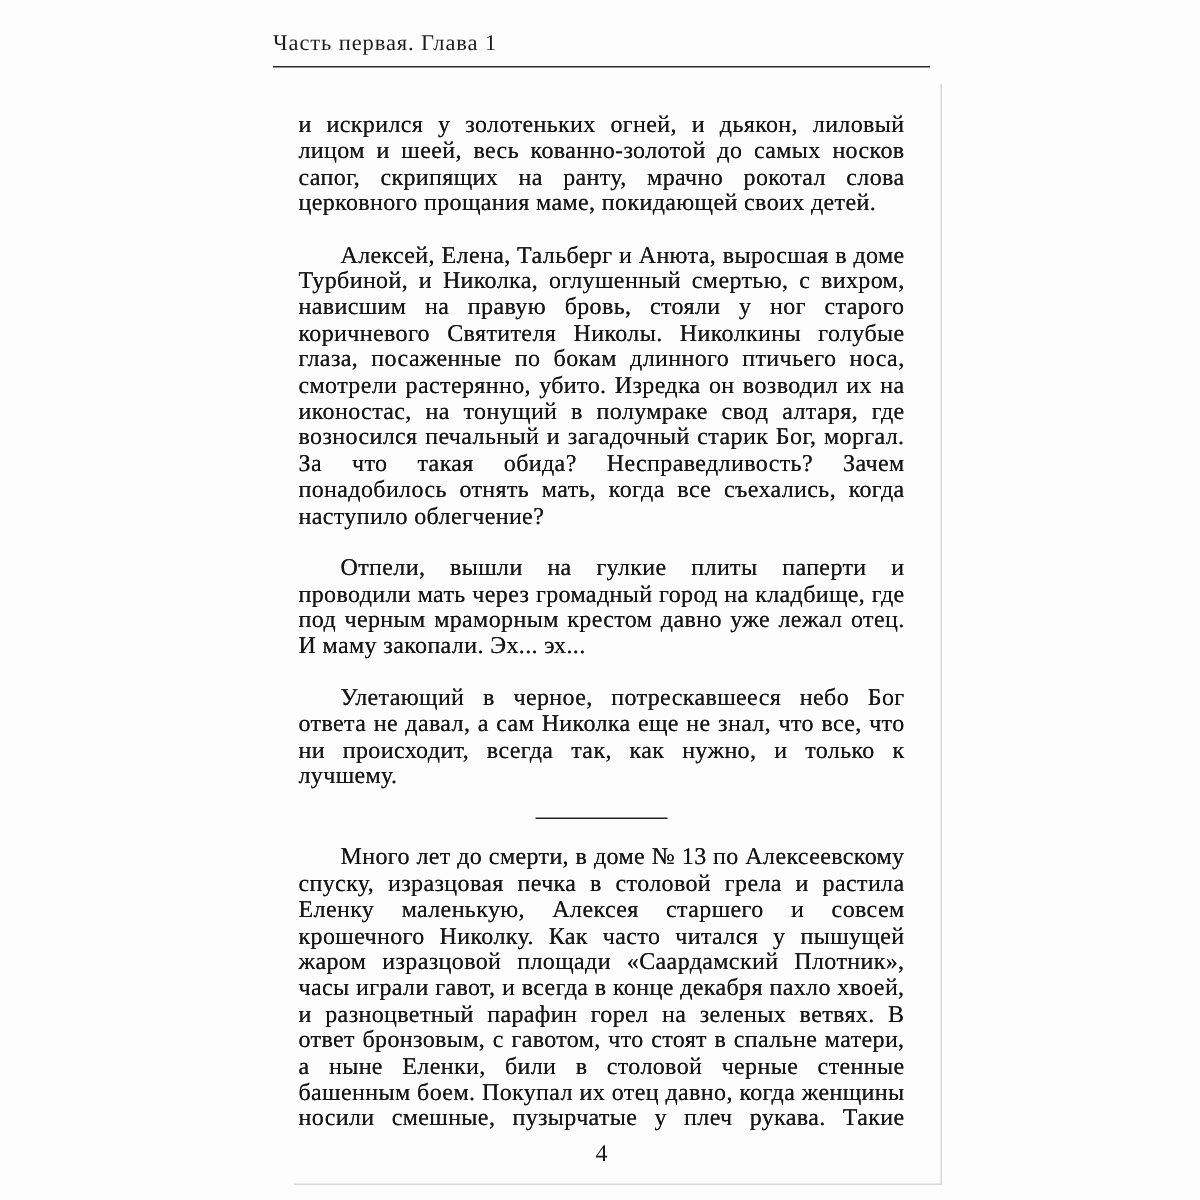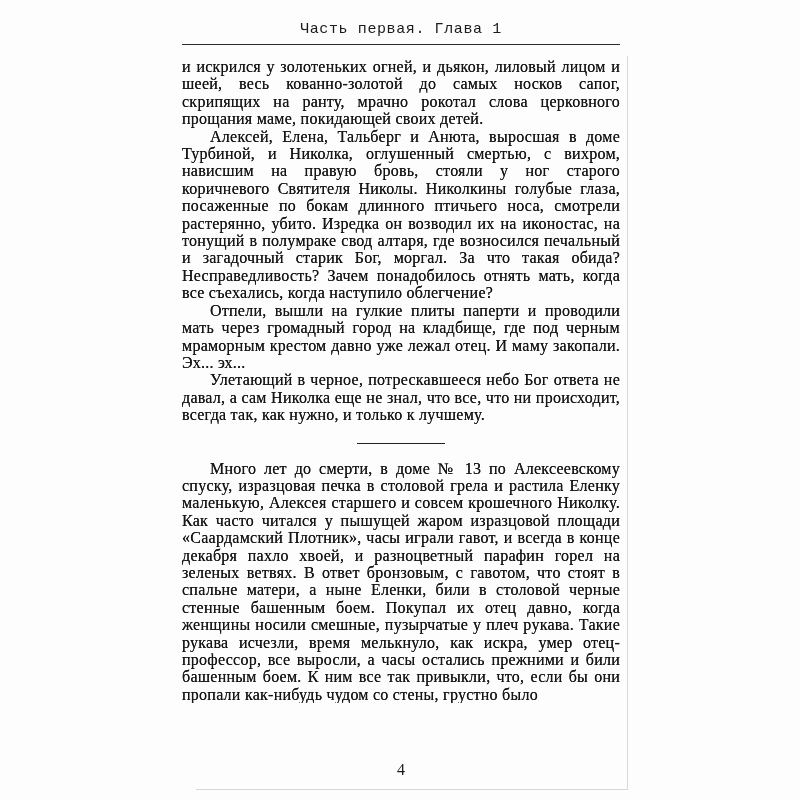--- a/index.html
+++ b/index.html
@@ -19,22 +19,20 @@
     height: 800px;
     background: #fdfdfd;
     overflow: hidden;
   }
   
   .running-head {
     position: absolute;
     top: 21px;
     left: 182px;
     width: 438px;
-    text-align: center;
-    font-family: Liberation Mono, monospace;
   }
   .running-title {
     font-size: 15px;
     letter-spacing: 0.6px;
     color: #1c1c1c;
   }
   .header-rule {
     margin-top: 6px;
     border: 0;
     border-top: 1.4px solid #2b2b2b;
@@ -51,21 +49,21 @@
     text-align: justify;
     font-size: 16px;
     line-height: 17.4px;
     letter-spacing: 0.25px;
     color: #161616;
     text-shadow: 0 0 0.3px rgba(0,0,0,0.85);
     hyphens: auto;
     -webkit-hyphens: auto;
   }
   .para {
-    margin: 0;
+    margin: 17px;
     text-indent: 28px;
   }
   .para.no-indent {
     text-indent: 0;
   }
   .section-separator {
     width: 88px;
     border: 0;
     border-top: 1.8px solid #222222;
     height: 0;

